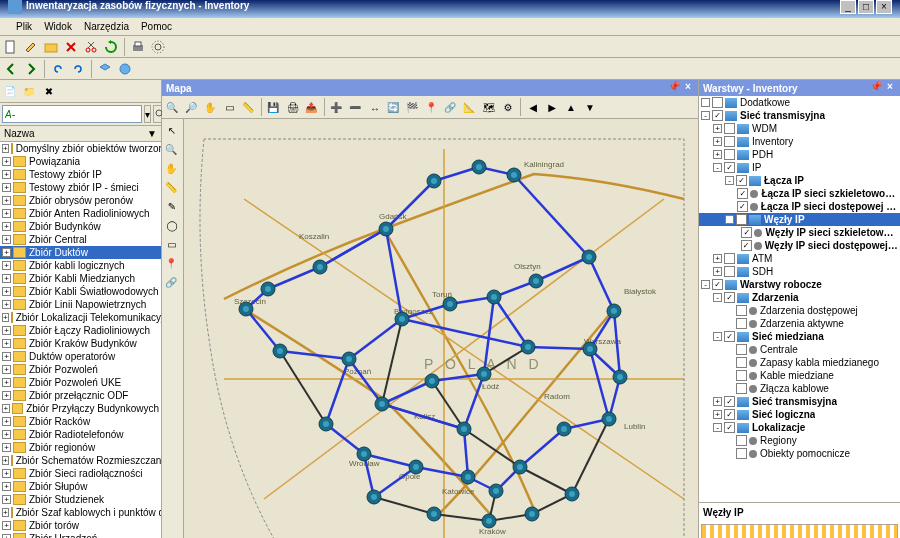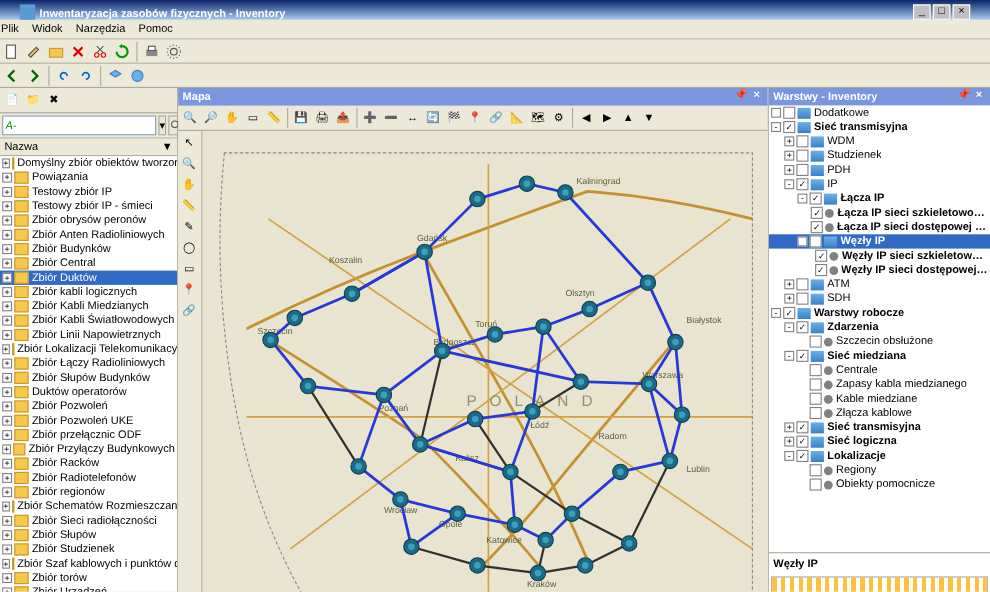--- a/index.html
+++ b/index.html
@@ -1,21 +1,21 @@
 <!DOCTYPE html>
 <html><head>
 <meta charset="utf-8">
 <style>
 * { margin: 0; padding: 0; box-sizing: border-box; font-family: Tahoma, Arial, sans-serif; font-size: 10px; }
 body { background: #ece9d8; width: 900px; height: 538px; overflow: hidden; position: relative; }
-.titlebar { height: 18px; background: linear-gradient(#0a246a, #a6caf0); color: #fff; display: flex; align-items: flex-end; padding: 0 18px; }
+.titlebar { height: 18px; background: linear-gradient(#0a246a, #a6caf0); color: #fff; display: flex; align-items: flex-start; padding: 0 8px; }
 .titlebar .icon { width: 14px; height: 14px; background: #5b9bd5; margin-right: 4px; }
 .titlebar .title { flex: 1; font-weight: bold; }
 .titlebar .win-btn { width: 16px; height: 14px; background: #c0c0c0; border: 1px solid #fff; margin-left: 2px; color: #000; text-align: center; line-height: 12px; cursor: pointer; }
-.menubar { height: 18px; background: #ece9d8; display: flex; align-items: center; padding: 0 1px; border-bottom: 1px solid #aca899; }
+.menubar { height: 18px; background: #ece9d8; display: flex; align-items: center; padding: 0 16px; border-bottom: 1px solid #aca899; }
 .menubar span { margin-right: 12px; cursor: pointer; }
 .toolbar { height: 22px; background: #ece9d8; border-bottom: 1px solid #aca899; display: flex; align-items: center; padding: 0 2px; gap: 2px; }
 .tbtn { width: 18px; height: 18px; border: 1px solid transparent; display: flex; align-items: center; justify-content: center; cursor: pointer; }
 .tbtn svg { width: 14px; height: 14px; }
 .sep { width: 1px; height: 18px; background: #aca899; margin: 0 2px; }
 .main { display: flex; height: 466px; }
 .left-panel { width: 162px; background: #ece9d8; border-right: 1px solid #aca899; display: flex; flex-direction: column; }
 .panel-header { height: 16px; background: #7a96df; color: #fff; padding: 0 4px; display: flex; align-items: center; font-weight: bold; }
 .panel-header .spacer { flex:1; }
 .panel-header .pbtn { width:12px; height:12px; cursor:pointer; margin-left:2px; color:#fff; text-align:center; line-height:10px; }
@@ -256,21 +256,21 @@
           <span>Zbiór Lokalizacji Telekomunikacyjnych</span>
         </div>
         <div class="tree-item">
           <span class="exp">+</span>
           <span class="folder"></span>
           <span>Zbiór Łączy Radioliniowych</span>
         </div>
         <div class="tree-item">
           <span class="exp">+</span>
           <span class="folder"></span>
-          <span>Zbiór Słupów Budynków</span>
+          <span>Zbiór Kraków Budynków</span>
         </div>
         <div class="tree-item">
           <span class="exp">+</span>
           <span class="folder"></span>
           <span>Duktów operatorów</span>
         </div>
         <div class="tree-item">
           <span class="exp">+</span>
           <span class="folder"></span>
           <span>Zbiór Pozwoleń</span>
@@ -654,21 +654,21 @@
           <span class="exp">+</span>
           <span class="chk"></span>
           <span class="lyr"></span>
           <span class="label">WDM</span>
         </div>
         <div class="layer-item">
           <span class="indent" style="width:12px"></span>
           <span class="exp">+</span>
           <span class="chk"></span>
           <span class="lyr"></span>
-          <span class="label">Studzienek</span>
+          <span class="label">Inventory</span>
         </div>
         <div class="layer-item">
           <span class="indent" style="width:12px"></span>
           <span class="exp">+</span>
           <span class="chk"></span>
           <span class="lyr"></span>
           <span class="label">PDH</span>
         </div>
         <div class="layer-item">
           <span class="indent" style="width:12px"></span>
@@ -745,21 +745,28 @@
           <span class="exp">-</span>
           <span class="chk">✓</span>
           <span class="lyr"></span>
           <span class="label">Zdarzenia</span>
         </div>
         <div class="layer-item">
           <span class="indent" style="width:24px"></span>
           <span style="width:11px;display:inline-block"></span>
           <span class="chk"></span>
           <span class="dot"></span>
-          <span class="label">Szczecin obsłużone</span>
+          <span class="label">Zdarzenia dostępowej</span>
+        </div>
+        <div class="layer-item">
+          <span class="indent" style="width:24px"></span>
+          <span style="width:11px;display:inline-block"></span>
+          <span class="chk"></span>
+          <span class="dot"></span>
+          <span class="label">Zdarzenia aktywne</span>
         </div>
         <div class="layer-item bold">
           <span class="indent" style="width:12px"></span>
           <span class="exp">-</span>
           <span class="chk">✓</span>
           <span class="lyr"></span>
           <span class="label">Sieć miedziana</span>
         </div>
         <div class="layer-item">
           <span class="indent" style="width:24px"></span>

